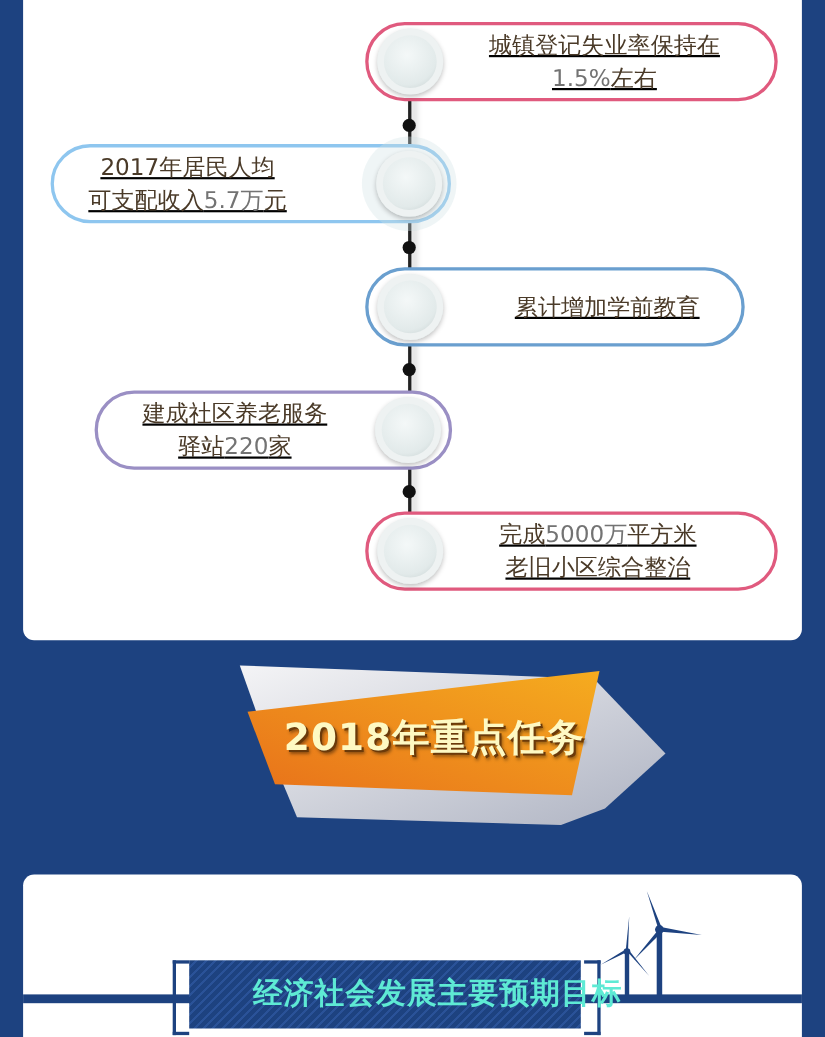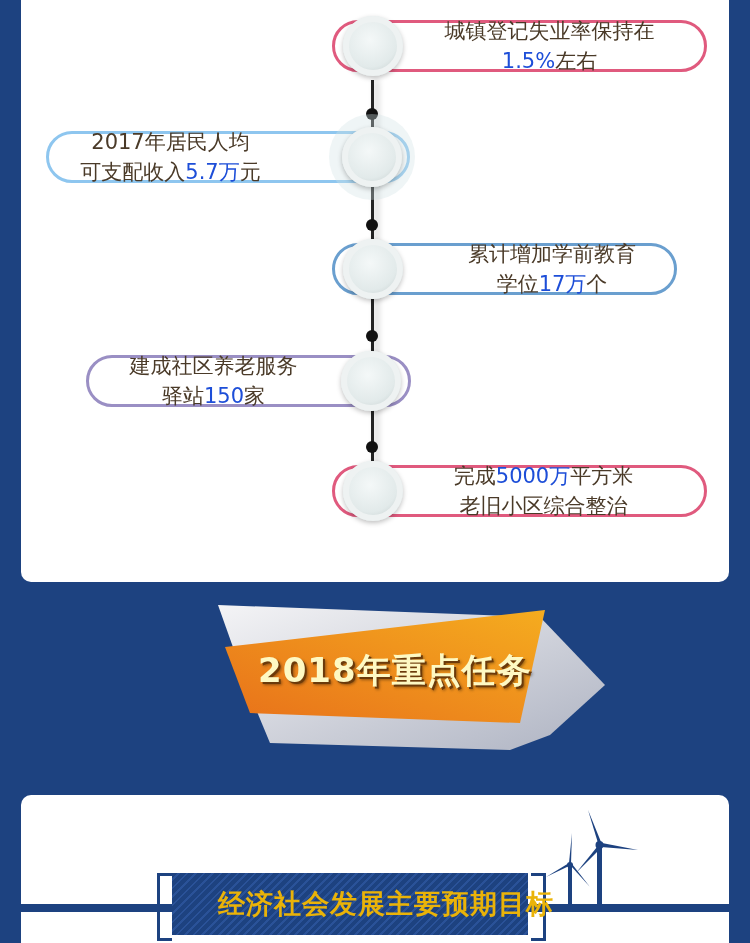--- a/index.html
+++ b/index.html
@@ -1,30 +1,30 @@
 <!DOCTYPE html>
 <html><head>
 <meta charset="utf-8">
 <style>
   html,body{margin:0;padding:0;}
   body{width:750px;height:943px;overflow:hidden;background:#1d4280;position:relative;font-family:"DejaVu Sans","Liberation Sans",sans-serif;}
   .card1{position:absolute;left:21px;top:-20px;width:708px;height:602px;background:#fff;border-radius:10px;}
   .vline{position:absolute;left:371px;top:80px;width:3px;height:420px;background:#222;box-shadow:4px 0 6px rgba(0,0,0,0.25);}
   .dot{position:absolute;left:366px;width:12px;height:12px;border-radius:50%;background:#111;}
-  .pill{position:absolute;height:52px;border:3px solid;border-radius:40px;background:#fff;box-sizing:border-box;display:flex;align-items:center;}
+  .pill{position:absolute;height:72px;border:3px solid;border-radius:40px;background:#fff;box-sizing:border-box;display:flex;align-items:center;text-decoration:underline;}
   .pill .txt{flex:1;text-align:center;font-size:21px;line-height:30px;color:#4a3a28;}
-  .pill .hl{color:#1d4ed8;}
+  .pill .hl{color:#737373;}
   .knob{position:absolute;width:60px;height:60px;border-radius:50%;background:radial-gradient(circle at 45% 40%,#f4f8f8 0%,#e2eaea 55%,#c6d0d0 80%,#9aa6a6 100%);box-shadow:0 2px 5px rgba(0,0,0,0.25),inset 0 0 0 6px #eef2f2;top:50%;transform:translateY(-50%);}
   .halo{position:absolute;width:86px;height:86px;border-radius:50%;background:rgba(210,225,230,0.35);top:50%;transform:translateY(-50%);}
   .banner{position:absolute;left:210px;top:595px;width:400px;height:160px;}
   .banner-title{position:absolute;left:258px;top:648px;font-size:34px;font-weight:bold;color:#fef9c3;letter-spacing:1px;text-shadow:2px 2px 0 #6b3a0a,3px 3px 3px rgba(0,0,0,0.4);font-family:"DejaVu Sans",sans-serif;}
   .card2{position:absolute;left:21px;top:795px;width:708px;height:200px;background:#fff;border-radius:10px;}
   .stripe{position:absolute;left:21px;top:904px;width:708px;height:8px;background:#1d4280;}
   .sec-title-box{position:absolute;left:172px;top:873px;width:356px;height:62px;background:repeating-linear-gradient(135deg,#1d4280 0 4px,#2a5298 4px 6px);}
-  .sec-title{position:absolute;left:172px;top:873px;width:428px;height:62px;line-height:62px;text-align:center;color:#eab308;font-size:27px;font-weight:bold;letter-spacing:1px;}
+  .sec-title{position:absolute;left:184px;top:873px;width:428px;height:62px;line-height:62px;text-align:center;color:#5eead4;font-size:27px;font-weight:bold;letter-spacing:1px;}
   .bracket{position:absolute;border:3px solid #1d4280;}
 </style>
 </head>
 <body>
 
 <div class="card1"></div>
 <div class="vline"></div>
 <div class="dot" style="top:108px"></div>
 <div class="dot" style="top:219px"></div>
 <div class="dot" style="top:330px"></div>
@@ -44,29 +44,28 @@
   <div class="txt" style="padding-right:115px">
     <div>2017年居民人均</div>
     <div><span>可支配收入</span><span class="hl">5.7万</span><span>元</span></div>
   </div>
 </div>
 
 <div class="pill" style="left:332px;top:243px;width:345px;border-color:#6a9fcf">
   <div class="knob" style="left:8px"></div>
   <div class="txt" style="padding-left:95px">
     <div>累计增加学前教育</div>
-    <div><span>学位</span><span class="hl">17万</span><span>个</span></div>
   </div>
 </div>
 
 <div class="pill" style="left:86px;top:355px;width:325px;border-color:#9a8fc4">
   <div class="knob" style="right:7px"></div>
   <div class="txt" style="padding-right:70px">
     <div>建成社区养老服务</div>
-    <div><span>驿站</span><span class="hl">150</span><span>家</span></div>
+    <div><span>驿站</span><span class="hl">220</span><span>家</span></div>
   </div>
 </div>
 
 <div class="pill" style="left:332px;top:465px;width:375px;border-color:#e05a7e">
   <div class="knob" style="left:8px"></div>
   <div class="txt" style="padding-left:48px">
     <div><span>完成</span><span class="hl">5000万</span><span>平方米</span></div>
     <div>老旧小区综合整治</div>
   </div>
 </div>

